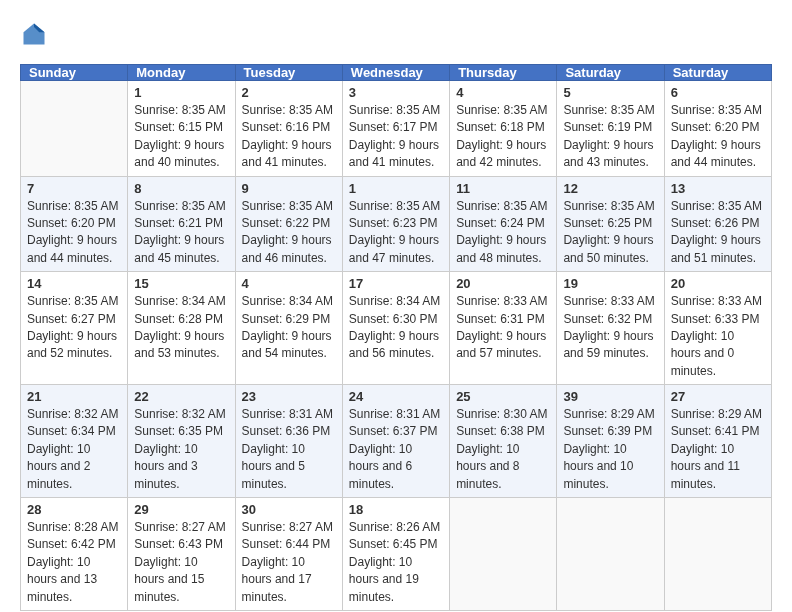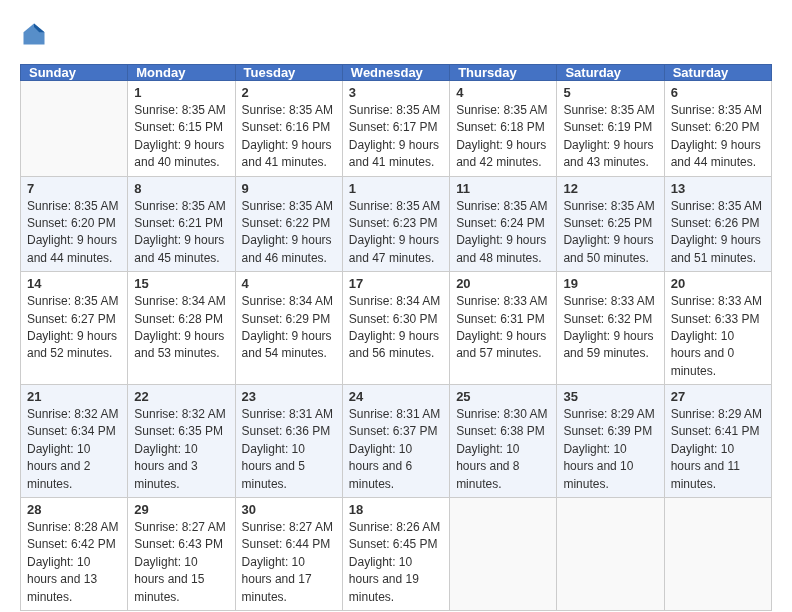--- a/index.html
+++ b/index.html
@@ -230,21 +230,21 @@
         </td>
         <td>
           <span class="day-number">24</span>
           <div class="day-info">Sunrise: 8:31 AM<br>Sunset: 6:37 PM<br>Daylight: 10 hours and 6 minutes.</div>
         </td>
         <td>
           <span class="day-number">25</span>
           <div class="day-info">Sunrise: 8:30 AM<br>Sunset: 6:38 PM<br>Daylight: 10 hours and 8 minutes.</div>
         </td>
         <td>
-          <span class="day-number">35</span>
+          <span class="day-number">39</span>
           <div class="day-info">Sunrise: 8:29 AM<br>Sunset: 6:39 PM<br>Daylight: 10 hours and 10 minutes.</div>
         </td>
         <td>
           <span class="day-number">27</span>
           <div class="day-info">Sunrise: 8:29 AM<br>Sunset: 6:41 PM<br>Daylight: 10 hours and 11 minutes.</div>
         </td>
       </tr>
       <tr class="row-normal">
         <td>
           <span class="day-number">28</span>

